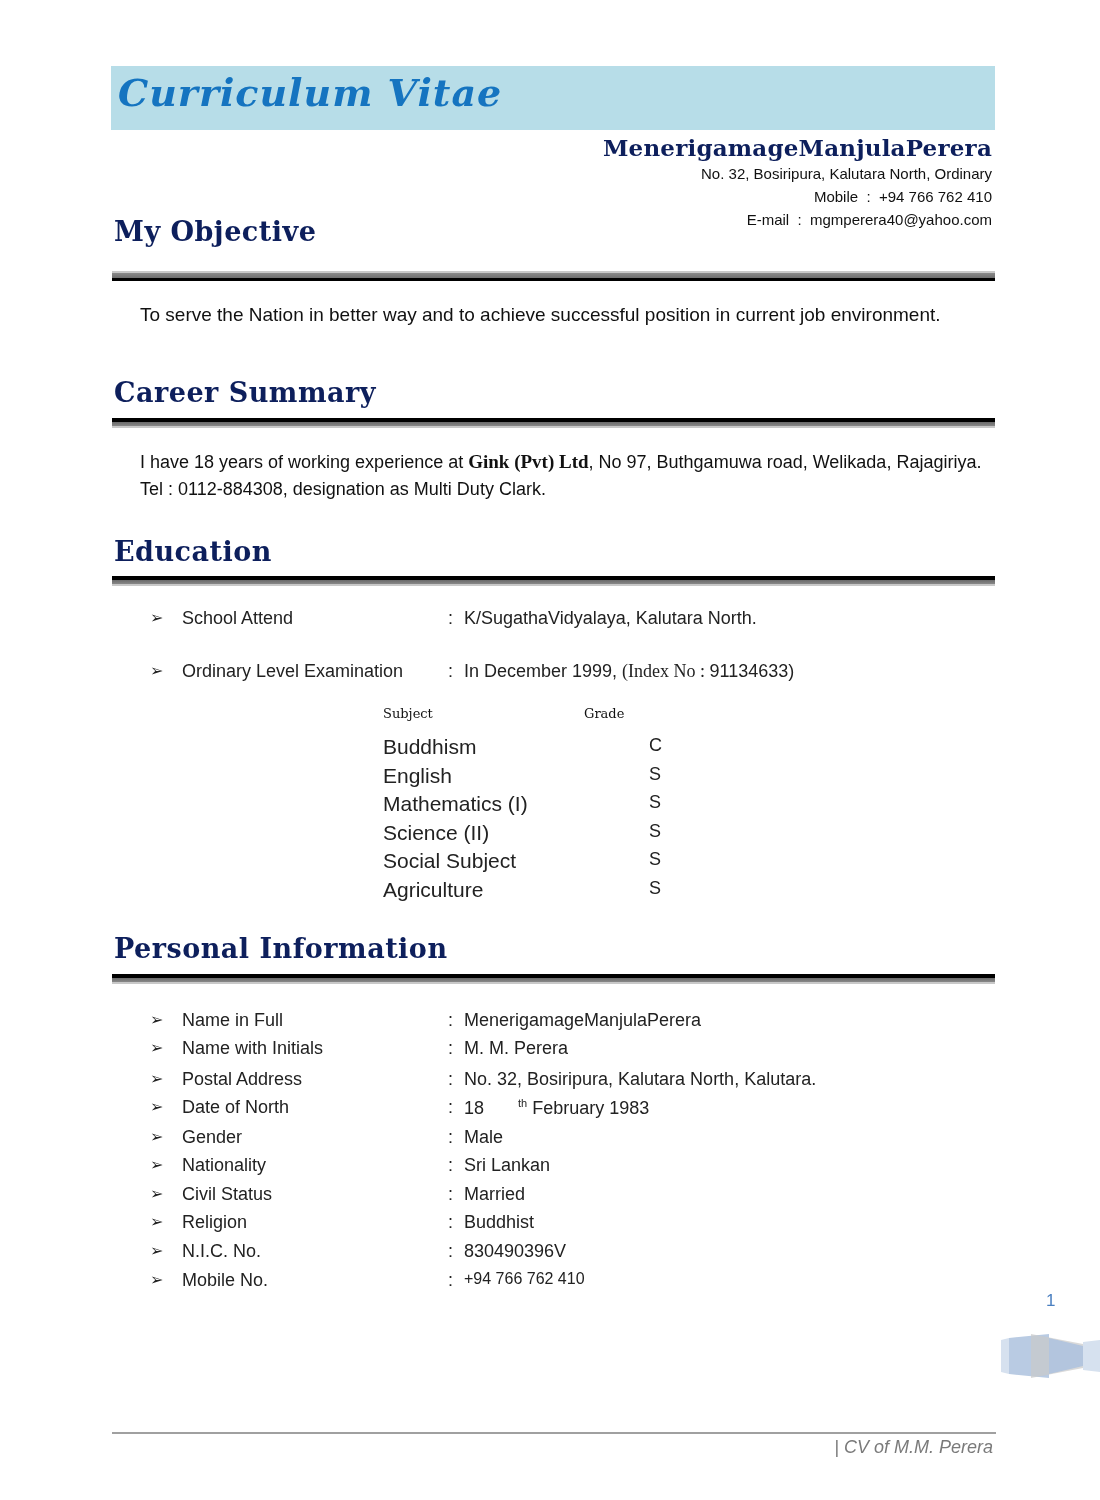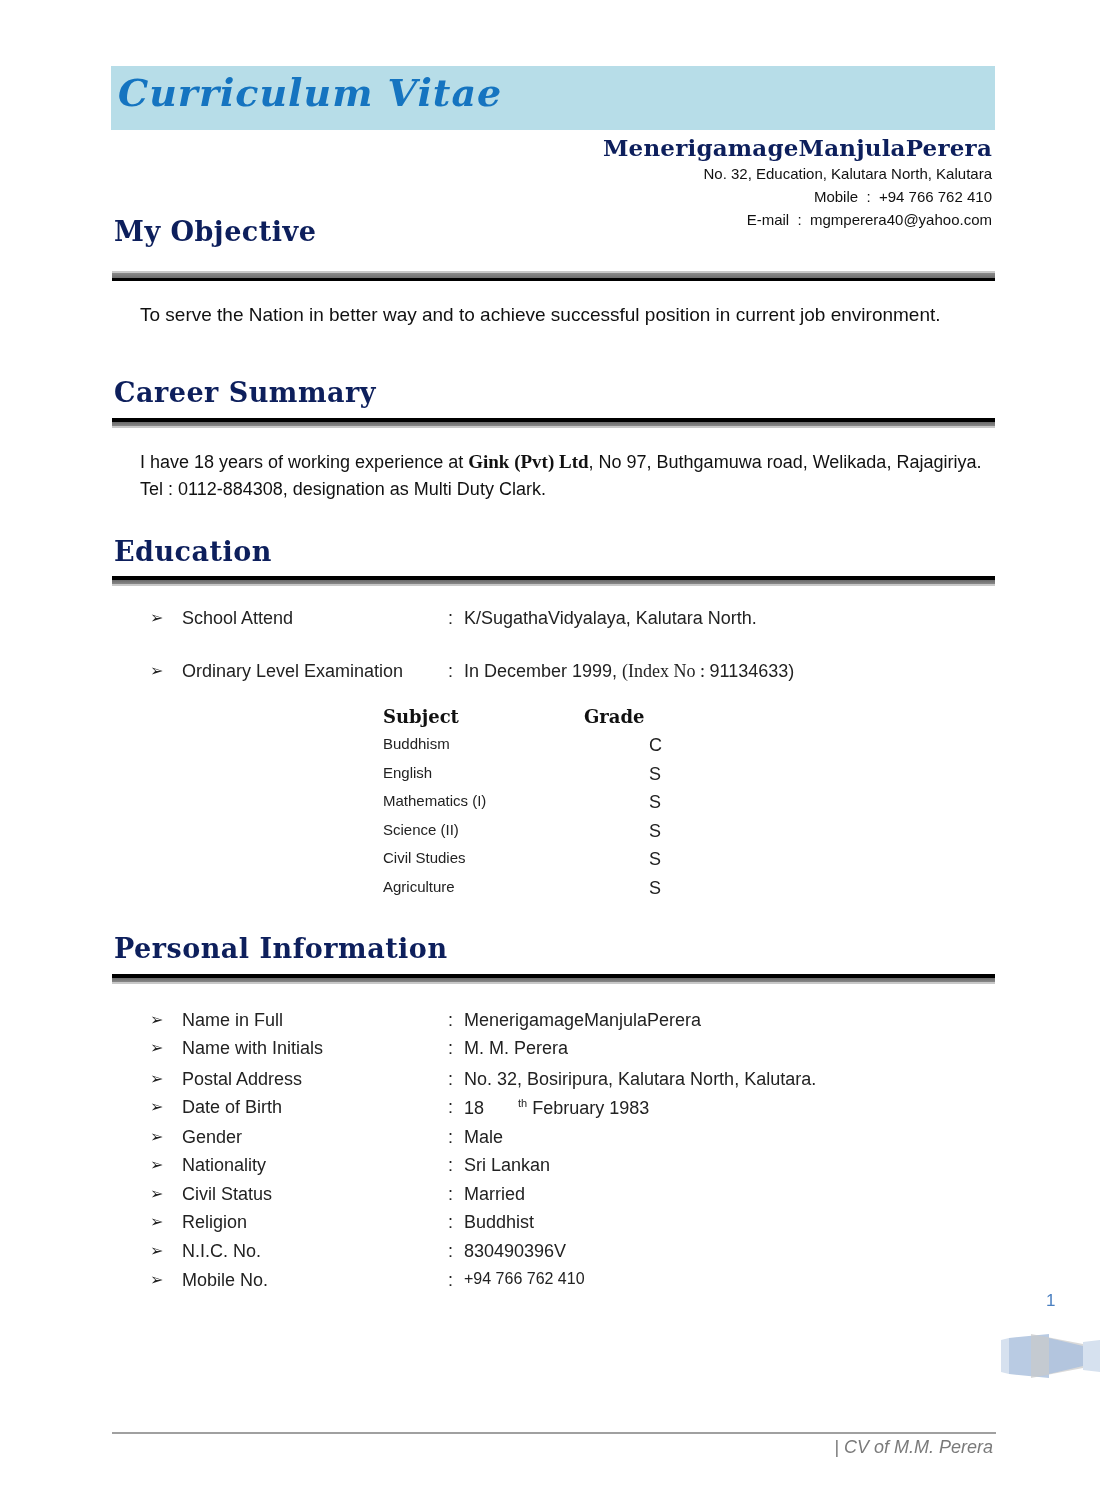--- a/index.html
+++ b/index.html
@@ -27,38 +27,38 @@
 
   .row { left: 150px; font-size: 18px; color: #222; height: 24px; }
   .row .bullet { position: absolute; left: 0; top: 0; font-size: 16px; }
   .row .label { position: absolute; left: 32px; top: 0; white-space: nowrap; }
   .row .colon { position: absolute; left: 298px; top: 0; }
   .row .value { position: absolute; left: 314px; top: 0; white-space: nowrap; }
   .row .value .serif { font-family: "Liberation Serif", serif; }
   .row .value sup { font-size: 11px; padding-left: 34px; }
   .value.small { font-size: 16px; }
 
-  .grade-head { font-family: "DejaVu Serif", serif; font-weight: bold; font-size: 18px; color: #111; }
-  .subj { left: 383px; font-size: 15px; color: #222; text-align: center; }
+  .grade-head { font-family: "DejaVu Serif", serif; font-weight: normal; font-size: 13px; color: #111; }
+  .subj { left: 383px; font-size: 21px; color: #222; text-align: center; }
   .grade { left: 649px; font-size: 18px; color: #222; }
 
   .page-num { left: 1046px; top: 1291px; font-size: 17px; color: #4a7fc0; }
   .page-deco { left: 1001px; top: 1332px; width: 99px; height: 48px; }
 
   .footer-line { left: 112px; top: 1432px; width: 884px; height: 2px; background: #a0a0a0; }
   .footer-text { right: 107px; top: 1437px; font-size: 18px; font-style: italic; color: #7a7a7a; }
 </style>
 </head>
 <body>
 
 <div class="abs cv-banner"></div>
 <div class="abs cv-title">Curriculum Vitae</div>
 
 <div class="abs name-hdr">MenerigamageManjulaPerera</div>
-<div class="abs contact" style="top:165px">No. 32, Education, Kalutara North, Kalutara</div>
+<div class="abs contact" style="top:165px">No. 32, Bosiripura, Kalutara North, Ordinary</div>
 <div class="abs contact" style="top:188px">Mobile  :  +94 766 762 410</div>
 <div class="abs contact" style="top:211px">E-mail  :  mgmperera40@yahoo.com</div>
 
 <div class="abs section-title" style="top:216px">My Objective</div>
 <div class="abs divider gray-top" style="top:271px"></div>
 <div class="abs body-text" style="top:304px; font-size:19px">To serve the Nation in better way and to achieve successful position in current job environment.</div>
 
 <div class="abs section-title" style="top:377px">Career Summary</div>
 <div class="abs divider black-top" style="top:418px"></div>
 <div class="abs body-text" style="top:451px"><span>I have 18 years of working experience at </span><b>Gink (Pvt) Ltd</b><span>, No 97, Buthgamuwa road, Welikada, Rajagiriya.</span></div>
@@ -84,21 +84,21 @@
 <div class="abs grade-head" style="left:584px; top:706px">Grade</div>
 
 <div class="abs subj" style="top:735px">Buddhism</div>
 <div class="abs grade" style="top:735px">C</div>
 <div class="abs subj" style="top:764px">English</div>
 <div class="abs grade" style="top:764px">S</div>
 <div class="abs subj" style="top:792px">Mathematics (I)</div>
 <div class="abs grade" style="top:792px">S</div>
 <div class="abs subj" style="top:821px">Science (II)</div>
 <div class="abs grade" style="top:821px">S</div>
-<div class="abs subj" style="top:849px">Civil Studies</div>
+<div class="abs subj" style="top:849px">Social Subject</div>
 <div class="abs grade" style="top:849px">S</div>
 <div class="abs subj" style="top:878px">Agriculture</div>
 <div class="abs grade" style="top:878px">S</div>
 
 <div class="abs section-title" style="top:933px">Personal Information</div>
 <div class="abs divider black-top" style="top:974px"></div>
 
 <div class="abs row" style="top:1010px">
   <span class="bullet">➢</span>
   <span class="label">Name in Full</span>
@@ -112,21 +112,21 @@
   <span class="value">M. M. Perera</span>
 </div>
 <div class="abs row" style="top:1069px">
   <span class="bullet">➢</span>
   <span class="label">Postal Address</span>
   <span class="colon">:</span>
   <span class="value">No. 32, Bosiripura, Kalutara North, Kalutara.</span>
 </div>
 <div class="abs row" style="top:1097px">
   <span class="bullet">➢</span>
-  <span class="label">Date of Birth</span>
+  <span class="label">Date of North</span>
   <span class="colon">:</span>
   <span class="value"><span>18</span><sup>th</sup><span> February 1983</span></span>
 </div>
 <div class="abs row" style="top:1127px">
   <span class="bullet">➢</span>
   <span class="label">Gender</span>
   <span class="colon">:</span>
   <span class="value">Male</span>
 </div>
 <div class="abs row" style="top:1155px">

